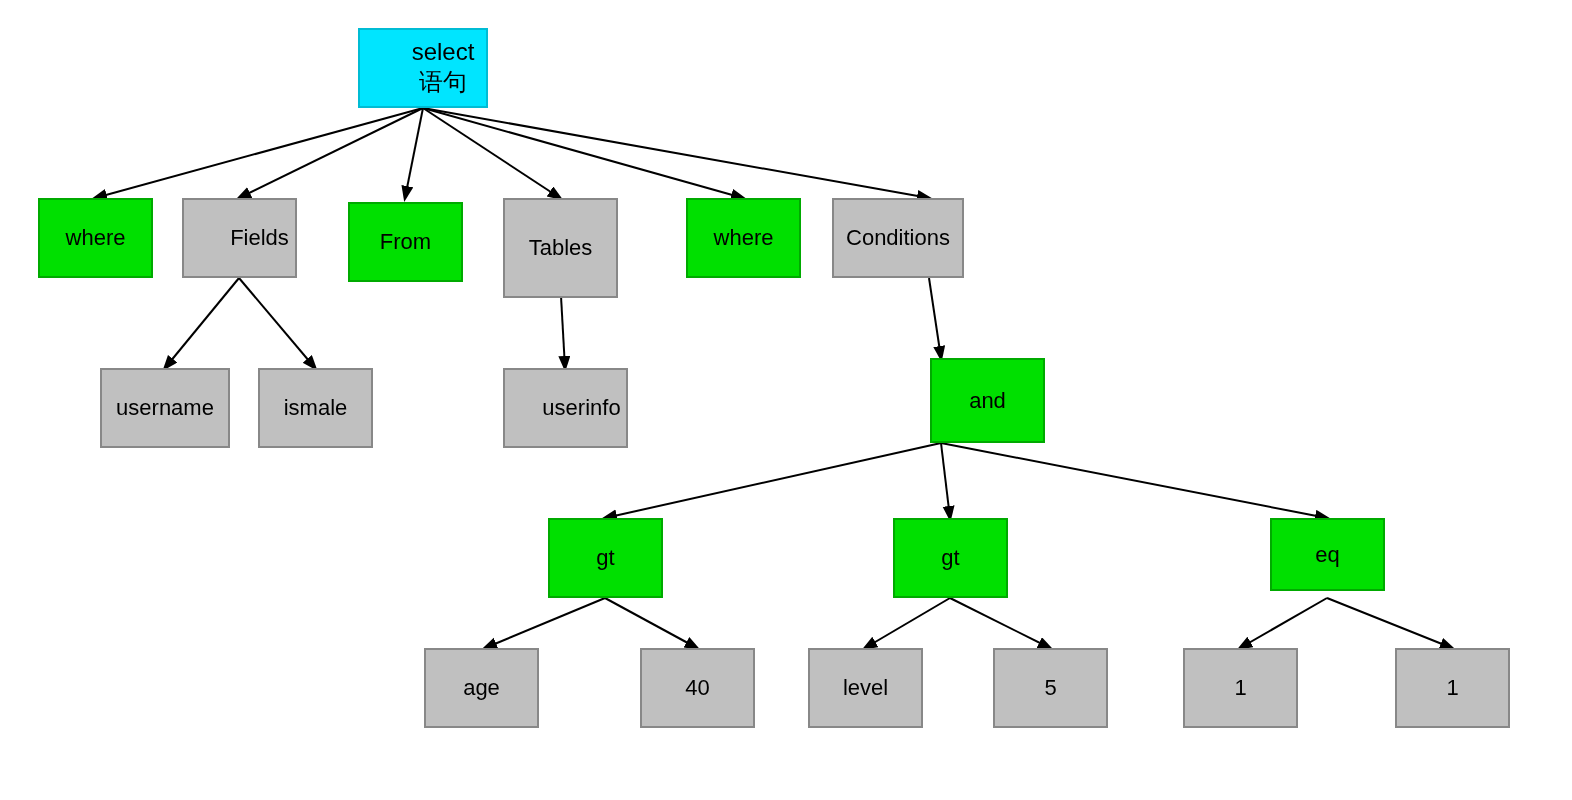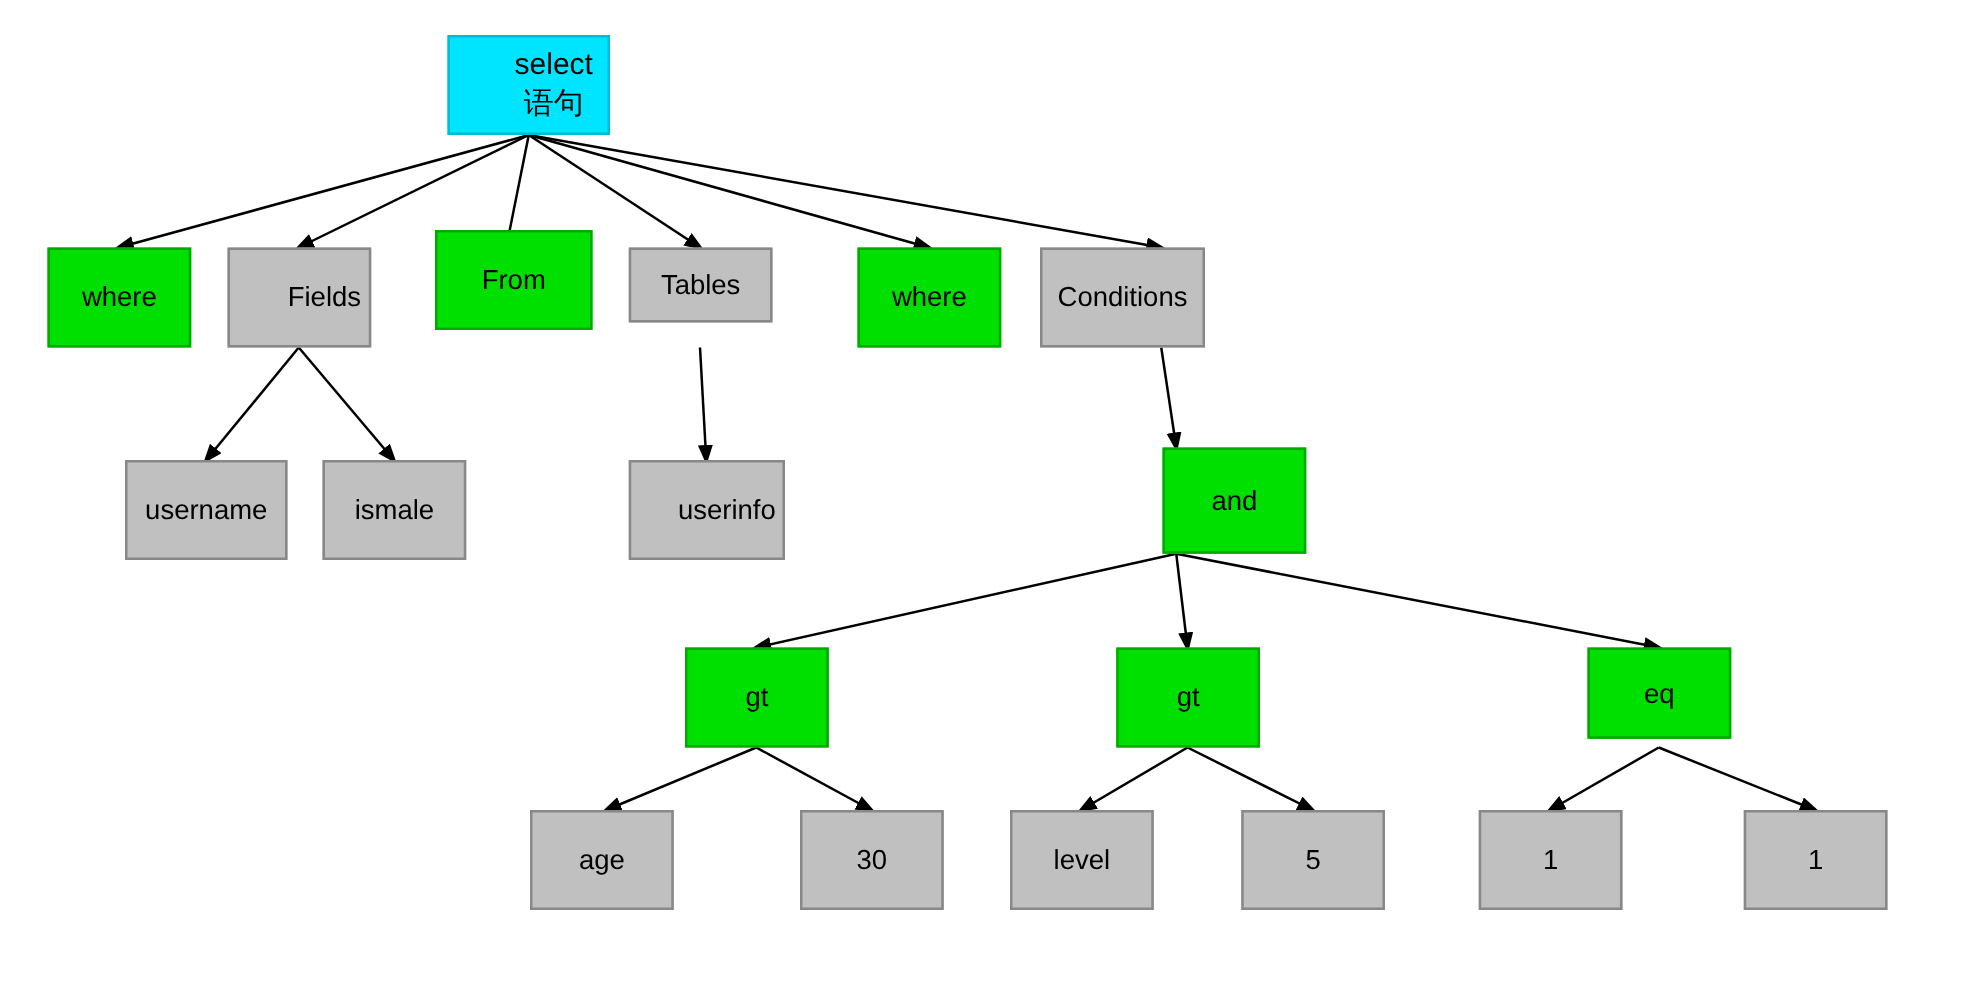--- a/index.html
+++ b/index.html
@@ -97,23 +97,23 @@
       </marker>
     </defs>
   </svg>
 
   <div class="node node-cyan" style="left:358px; top:28px; width:130px; height:80px; font-size:24px;">select语句</div>
 
   <div class="node node-green" style="left:38px; top:198px; width:115px; height:80px;">where</div>
 
   <div class="node node-gray" style="left:182px; top:198px; width:115px; height:80px;padding-left:40px;">Fields</div>
 
-  <div class="node node-green" style="left:348px; top:184px; width:126px; height:80px;">From</div>
+  <div class="node node-green" style="left:348px; top:202px; width:115px; height:80px;">From</div>
 
-  <div class="node node-gray" style="left:503px; top:198px; width:115px; height:60px;">Tables</div>
+  <div class="node node-gray" style="left:503px; top:198px; width:115px; height:100px;">Tables</div>
 
   <div class="node node-green" style="left:686px; top:198px; width:115px; height:80px;">where</div>
 
   <div class="node node-gray" style="left:832px; top:198px; width:132px; height:80px;">Conditions</div>
 
   <div class="node node-gray" style="left:100px; top:368px; width:130px; height:80px;">username</div>
 
   <div class="node node-gray" style="left:258px; top:368px; width:115px; height:80px;">ismale</div>
 
   <div class="node node-gray" style="left:503px; top:368px; width:125px; height:80px;padding-left:32px;">userinfo</div>
@@ -121,21 +121,21 @@
   <div class="node node-green" style="left:884px; top:358px; width:115px; height:85px;margin-left:46px;">and</div>
 
   <div class="node node-green" style="left:548px; top:518px; width:115px; height:80px;">gt</div>
 
   <div class="node node-green" style="left:893px; top:518px; width:115px; height:80px;">gt</div>
 
   <div class="node node-green" style="left:1270px; top:518px; width:115px; height:73px;">eq</div>
 
   <div class="node node-gray" style="left:424px; top:648px; width:115px; height:80px;">age</div>
 
-  <div class="node node-gray" style="left:640px; top:648px; width:115px; height:80px;">30</div>
+  <div class="node node-gray" style="left:640px; top:648px; width:115px; height:80px;">40</div>
 
   <div class="node node-gray" style="left:808px; top:648px; width:115px; height:80px;">level</div>
 
   <div class="node node-gray" style="left:993px; top:648px; width:115px; height:80px;">5</div>
 
   <div class="node node-gray" style="left:1183px; top:648px; width:115px; height:80px;">1</div>
 
   <div class="node node-gray" style="left:1395px; top:648px; width:115px; height:80px;">1</div>
 </div>
 

